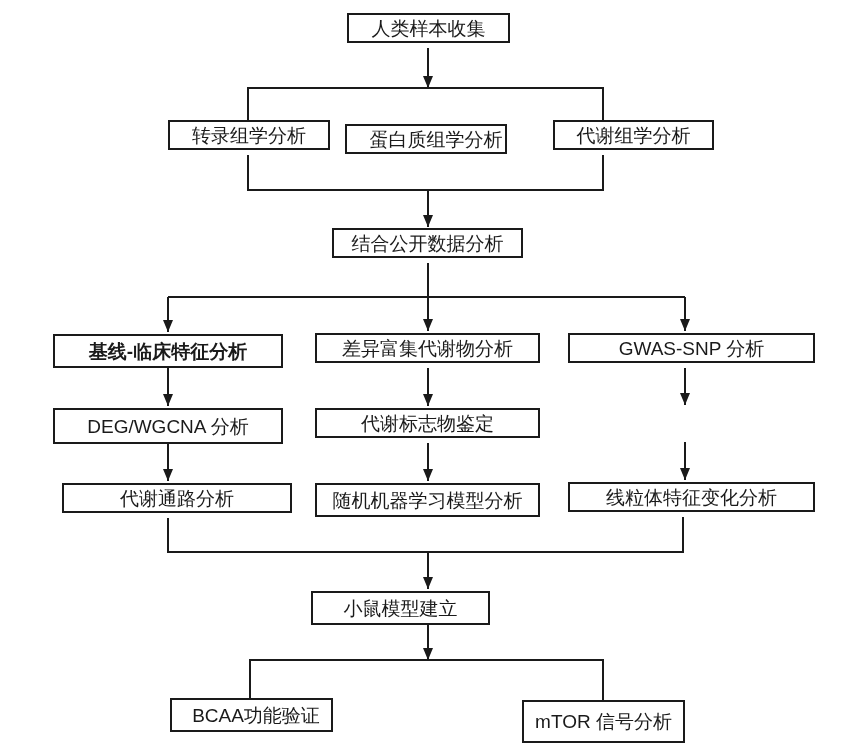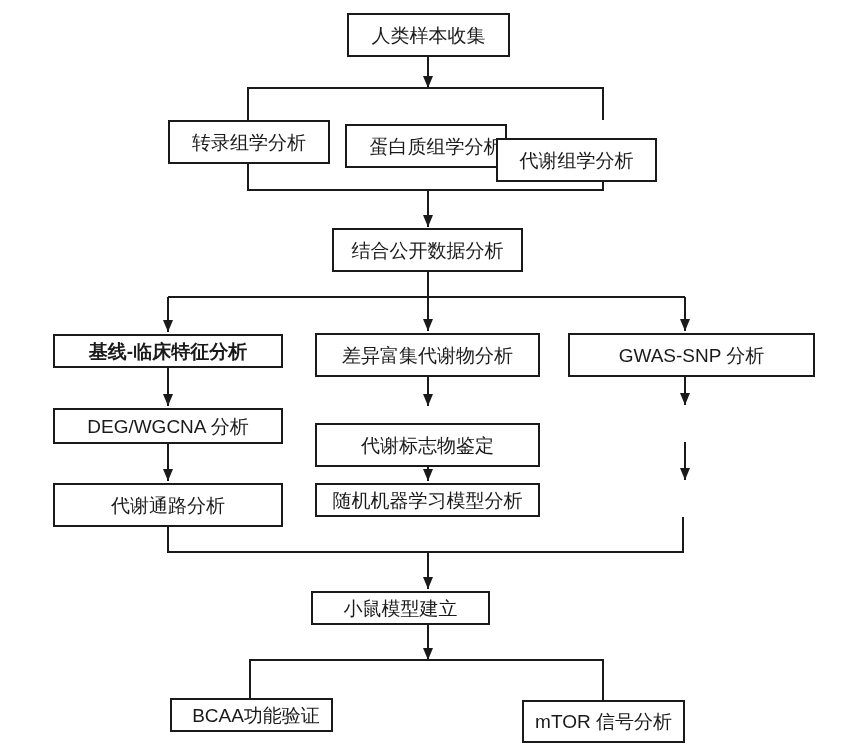--- a/index.html
+++ b/index.html
@@ -23,21 +23,21 @@
     height: 755px;
   }
   #connectors path {
     fill: none;
     stroke: #1a1a1a;
     stroke-width: 2;
   }
   .node {
     position: absolute;
     box-sizing: border-box;
-    height: 44px;
+    height: 30px;
     border: 2px solid #1a1a1a;
     background: #ffffff;
     color: #1a1a1a;
     font-size: 19px;
     line-height: 1;
     display: flex;
     align-items: center;
     justify-content: center;
     white-space: nowrap;
     text-align: center;
@@ -79,32 +79,33 @@
     <path d="M428 552 V589" marker-end="url(#arrow)"></path>
 
     <path d="M428 625 V660" marker-end="url(#arrow)"></path>
     <path d="M250 698 V660 H603 V700"></path>
   </svg>
 
   <div class="node" style="left:347px; top:13px; width:163px;">人类样本收集</div>
 
   <div class="node" style="left:168px; top:120px; width:162px;">转录组学分析</div>
   <div class="node" style="left:345px; top:124px; width:162px;padding-left:20px;">蛋白质组学分析</div>
-  <div class="node" style="left:496px; top:120px; width:161px;margin-top:18px;">代谢组学分析</div>
+  <div class="node" style="left:553px; top:120px; width:161px;">代谢组学分析</div>
 
   <div class="node" style="left:332px; top:228px; width:191px;">结合公开数据分析</div>
 
   <div class="node" style="left:53px; top:334px; width:230px; height:34px;font-weight:bold;">基线-临床特征分析</div>
   <div class="node" style="left:53px; top:408px; width:230px; height:36px;">DEG/WGCNA 分析</div>
-  <div class="node" style="left:53px; top:483px; width:230px;">代谢通路分析</div>
+  <div class="node" style="left:62px; top:483px; width:230px;">代谢通路分析</div>
 
   <div class="node" style="left:315px; top:333px; width:225px;">差异富集代谢物分析</div>
-  <div class="node" style="left:315px; top:423px; width:225px;">代谢标志物鉴定</div>
+  <div class="node" style="left:315px; top:408px; width:225px;">代谢标志物鉴定</div>
   <div class="node" style="left:315px; top:483px; width:225px; height:34px;">随机机器学习模型分析</div>
 
   <div class="node" style="left:568px; top:333px; width:247px;">GWAS-SNP 分析</div>
+  <div class="node" style="left:568px; top:482px; width:247px;">线粒体特征变化分析</div>
 
   <div class="node" style="left:311px; top:591px; width:179px; height:34px;">小鼠模型建立</div>
 
   <div class="node" style="left:170px; top:698px; width:163px; height:34px;padding-left:9px;">BCAA功能验证</div>
   <div class="node" style="left:522px; top:700px; width:163px; height:43px;">mTOR 信号分析</div>
 
 </div>
 
 </body></html>

